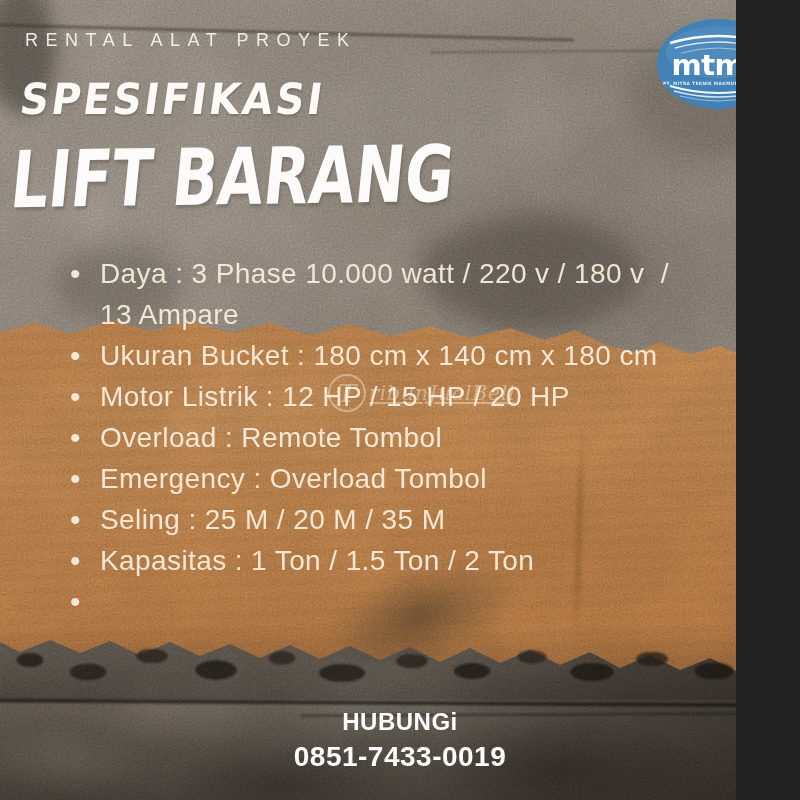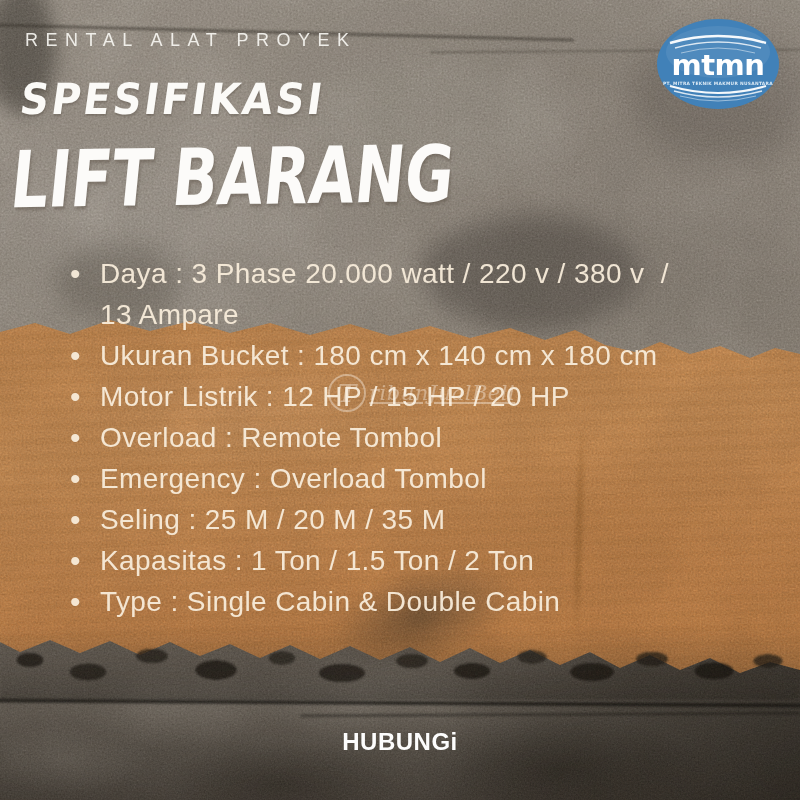--- a/index.html
+++ b/index.html
@@ -1,17 +1,17 @@
 <!DOCTYPE html>
 <html style="--orange: #EC9B52; --concrete: #B5ACA2; --dark-band: #55504A; --logo-blue: #4181B8; --text-cream: #F6ECDC;"><head>
 <meta charset="utf-8">
 <style>
   html,body{margin:0;padding:0;background:#222;}
   .canvas{
-    position:relative;width:800px;height:800px;overflow:hidden;
+    position:relative;width:736px;height:800px;overflow:hidden;
     font-family:"Liberation Sans",sans-serif;
     background:
       radial-gradient(420px 260px at 18% 28%, rgba(255,255,255,.18), transparent 70%),
       radial-gradient(500px 300px at 70% 12%, rgba(120,110,100,.25), transparent 70%),
       radial-gradient(380px 220px at 88% 34%, rgba(110,102,94,.28), transparent 70%),
       linear-gradient(180deg,#b9b1a7 0%,#b3aaa0 22%,#aaa196 40%,#a39a8f 55%,#978e84 75%,#8b8277 100%);
   }
   .layer{position:absolute;}
   
   .blob{position:absolute;border-radius:50%;filter:blur(12px);}
@@ -90,21 +90,21 @@
     text-shadow:2px 3px 3px rgba(80,70,58,.35);white-space:pre;}
   .spec-list{left:62px;top:253px;width:720px;}
   .spec-row{display:flex;height:41px;align-items:center;}
   .spec-bullet{width:38px;font-size:30px;color:rgba(248,236,218,.95);line-height:41px;text-align:left;padding-left:8px;box-sizing:border-box;}
   .spec-text{font-size:28px;letter-spacing:.4px;color:rgba(248,236,218,.95);white-space:pre;}
   .watermark{left:328px;top:374px;display:flex;align-items:center;gap:3px;color:rgba(255,249,242,.38);}
   .wm-circle{width:34px;height:34px;border:2px solid rgba(255,249,242,.38);border-radius:50%;
     display:flex;align-items:center;justify-content:center;font-family:"DejaVu Serif",serif;
     font-style:italic;font-weight:bold;font-size:25px;line-height:1;}
   .wm-text{font-family:"DejaVu Serif",serif;font-style:italic;font-size:21px;letter-spacing:.5px;text-decoration:underline;}
-  .contact{left:0;top:728px;width:800px;text-align:center;color:#fdfdfd;}
+  .contact{left:0;top:708px;width:800px;text-align:center;color:#fdfdfd;}
   .contact-label{font-size:24px;font-weight:bold;letter-spacing:.5px;}
   .contact-phone{font-size:28px;font-weight:bold;letter-spacing:.5px;margin-top:5px;}
   
   .logo{left:656px;top:18px;width:124px;height:92px;}
 </style>
 </head>
 <body>
 
 <div class="canvas">
 
@@ -161,21 +161,21 @@
     <text x="62" y="57" text-anchor="middle" font-family="DejaVu Sans, sans-serif" font-weight="bold" font-size="29" fill="#ffffff" letter-spacing="-0.5">mtmn</text>
     <text x="62" y="66.5" text-anchor="middle" font-family="DejaVu Sans, sans-serif" font-weight="bold" font-size="4.4" fill="#dceaf5" letter-spacing=".3">PT. MITRA TEKNIK MAKMUR NUSANTARA</text>
     <path d="M14 68 Q62 82 110 68" stroke="#ffffff" stroke-width="2.2" fill="none" opacity=".95"></path>
     <path d="M18 73 Q62 85 106 73" stroke="#ffffff" stroke-width="1.3" fill="none" opacity=".8"></path>
     <path d="M24 78 Q62 88 100 78" stroke="#ffffff" stroke-width=".8" fill="none" opacity=".6"></path>
   </svg>
 
   <div class="spec-list layer">
       <div class="spec-row">
         <span class="spec-bullet">•</span>
-        <span class="spec-text">Daya : 3 Phase 20.000 watt / 220 v / 380 v  /</span>
+        <span class="spec-text">Daya : 3 Phase 10.000 watt / 220 v / 180 v  /</span>
       </div>
       <div class="spec-row">
         <span class="spec-bullet"></span>
         <span class="spec-text">13 Ampare</span>
       </div>
       <div class="spec-row">
         <span class="spec-bullet">•</span>
         <span class="spec-text">Ukuran Bucket : 180 cm x 140 cm x 180 cm</span>
       </div>
       <div class="spec-row">
@@ -193,28 +193,28 @@
       <div class="spec-row">
         <span class="spec-bullet">•</span>
         <span class="spec-text">Seling : 25 M / 20 M / 35 M</span>
       </div>
       <div class="spec-row">
         <span class="spec-bullet">•</span>
         <span class="spec-text">Kapasitas : 1 Ton / 1.5 Ton / 2 Ton</span>
       </div>
       <div class="spec-row">
         <span class="spec-bullet">•</span>
-        <span class="spec-text">Type : Single Cabin &amp; Double Cabin</span>
       </div>
     </div>
 
   <div class="watermark layer">
     <div class="wm-circle">
         <span>T</span>
       </div>
     <div class="wm-text">ribunJualBeli</div>
   </div>
 
   <div class="contact layer">
     <div class="contact-label">HUBUNGi</div>
+    <div class="contact-phone">0851-7433-0019</div>
   </div>
 
 </div>
 
 </body></html>

